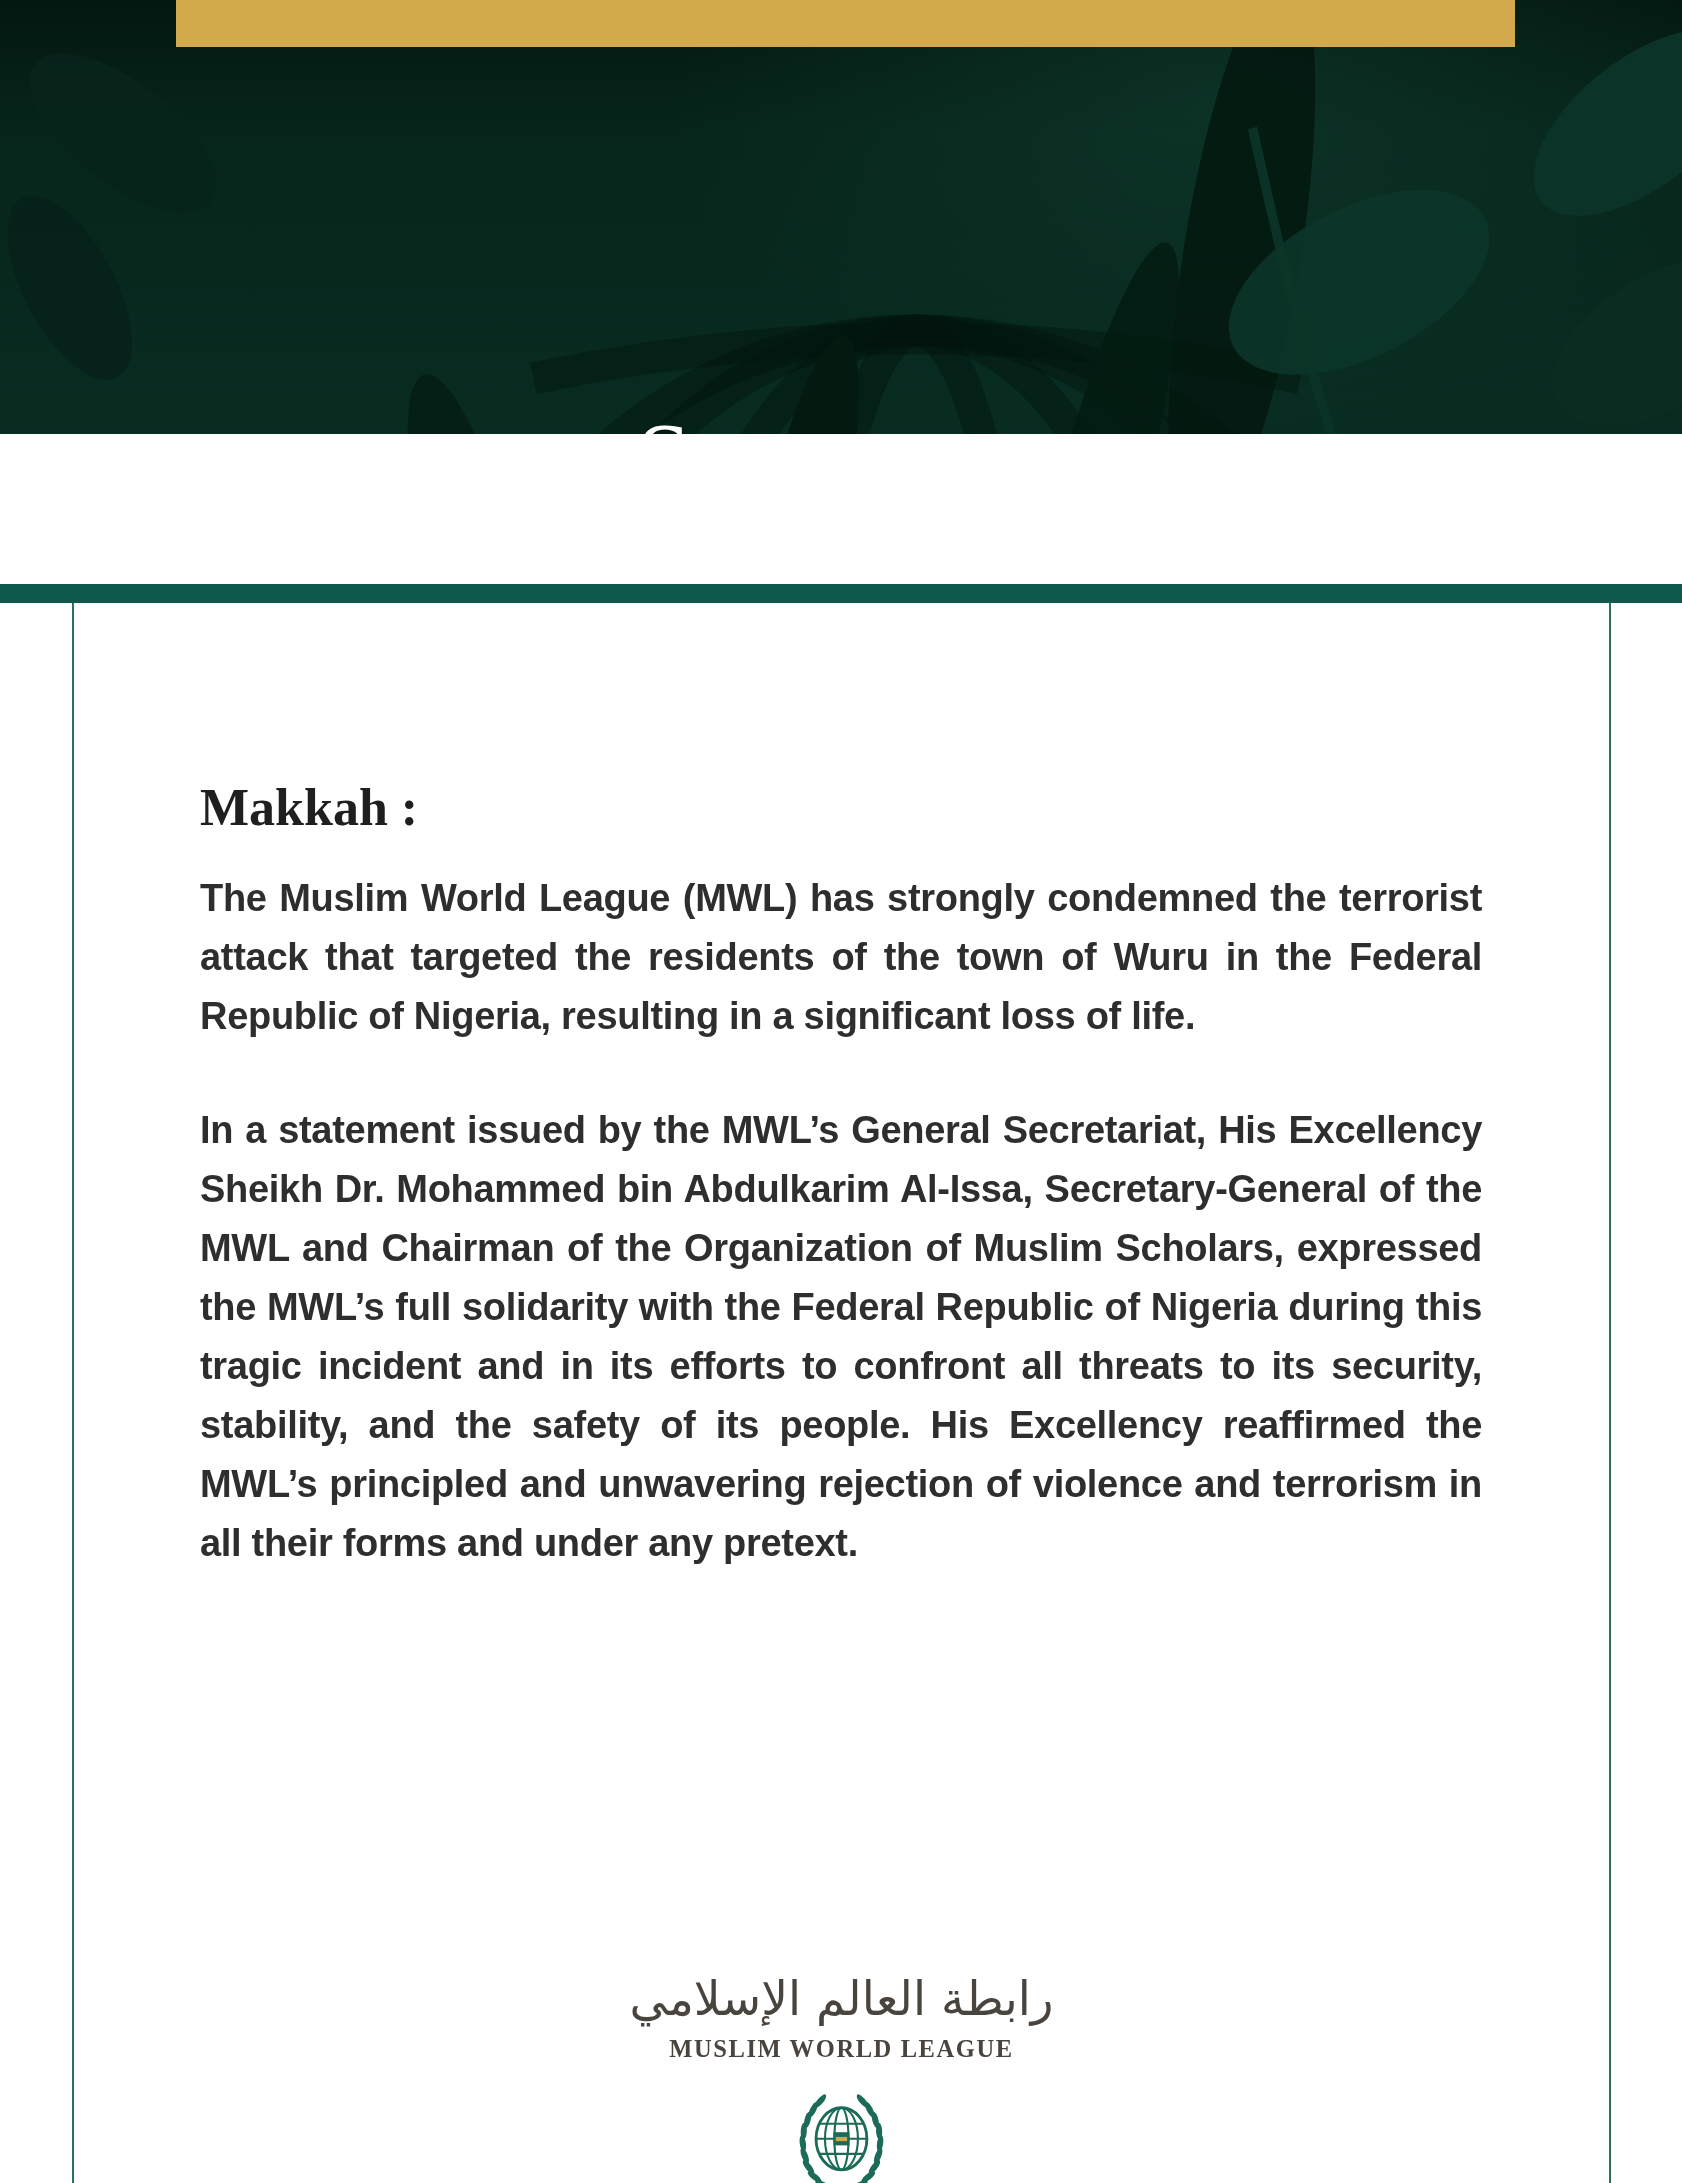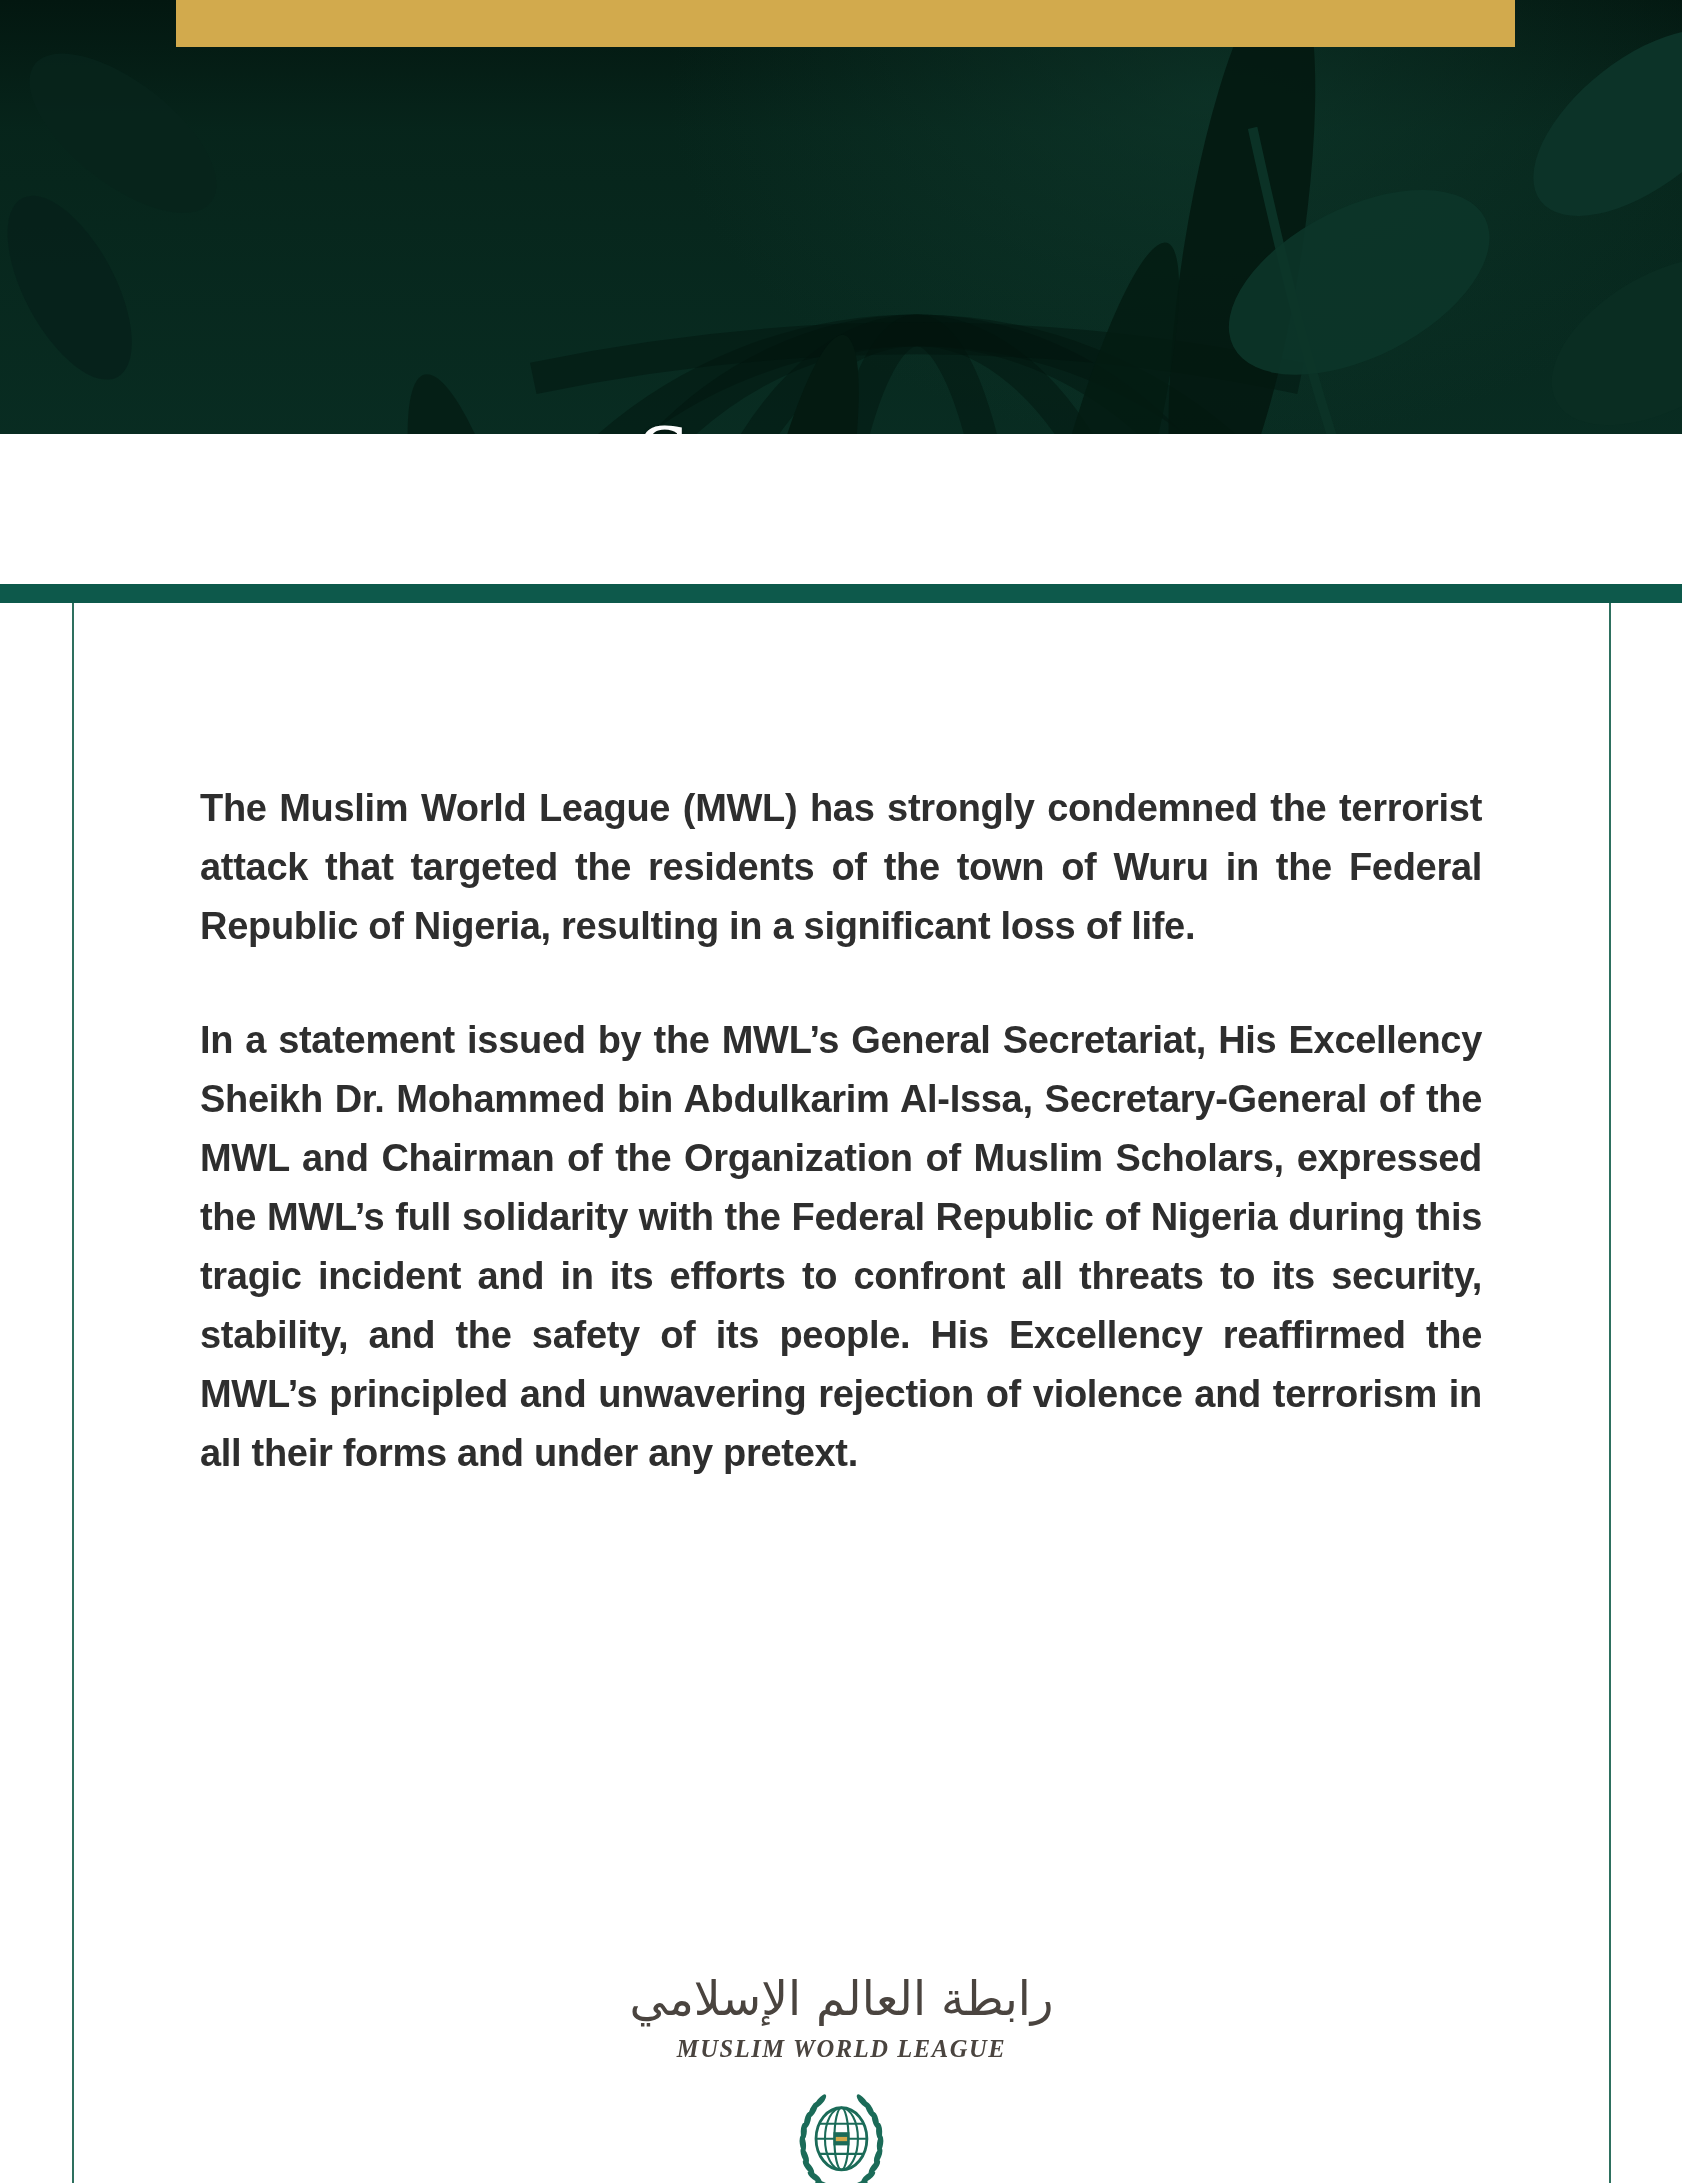--- a/index.html
+++ b/index.html
@@ -83,21 +83,20 @@
     font-size:47px;line-height:1.15;
     color:var(--c-logo-text,#4a443f);
     white-space:nowrap;
   }
   .logo-latin{
     margin-top:10.7px;
     font-family:"Liberation Serif","DejaVu Serif",serif;
     font-weight:700;font-size:24.5px;letter-spacing:1.6px;line-height:1;
     color:var(--c-logo-text,#4a443f);
     white-space:nowrap;
-    font-style:italic;
   }
 </style>
 </head>
 <body>
 
 <div class="page">
 
   <header class="hero">
     <svg class="hero-decor" width="1683" height="584" viewBox="0 0 3157 1096" aria-hidden="true">
 
@@ -127,20 +126,21 @@
     <div class="gold-bar"></div>
     <h1 class="hero-title">Statement</h1>
   </header>
 
   <div class="teal-band"></div>
 
   <div class="side-rule left"></div>
   <div class="side-rule right"></div>
 
   <main class="content">
+    <h2 class="dateline">Makkah :</h2>
     <p class="para">The Muslim World League (MWL) has strongly condemned the terrorist attack that targeted the residents of the town of Wuru in the Federal Republic of Nigeria, resulting in a significant loss of life.</p>
     <p class="para">In a statement issued by the MWL’s General Secretariat, His Excellency Sheikh Dr. Mohammed bin Abdulkarim Al-Issa, Secretary-General of the MWL and Chairman of the Organization of Muslim Scholars, expressed the MWL’s full solidarity with the Federal Republic of Nigeria during this tragic incident and in its efforts to confront all threats to its security, stability, and the safety of its people. His Excellency reaffirmed the MWL’s principled and unwavering rejection of violence and terrorism in all their forms and under any pretext.</p>
   </main>
 
   <div class="logo-row">
     <div class="logo-text">
       <div class="logo-arabic">رابطة العالم الإسلامي</div>
       <div class="logo-latin">MUSLIM WORLD LEAGUE</div>
     </div>
     <svg width="99" height="113" viewBox="0 0 210 240" aria-hidden="true">

